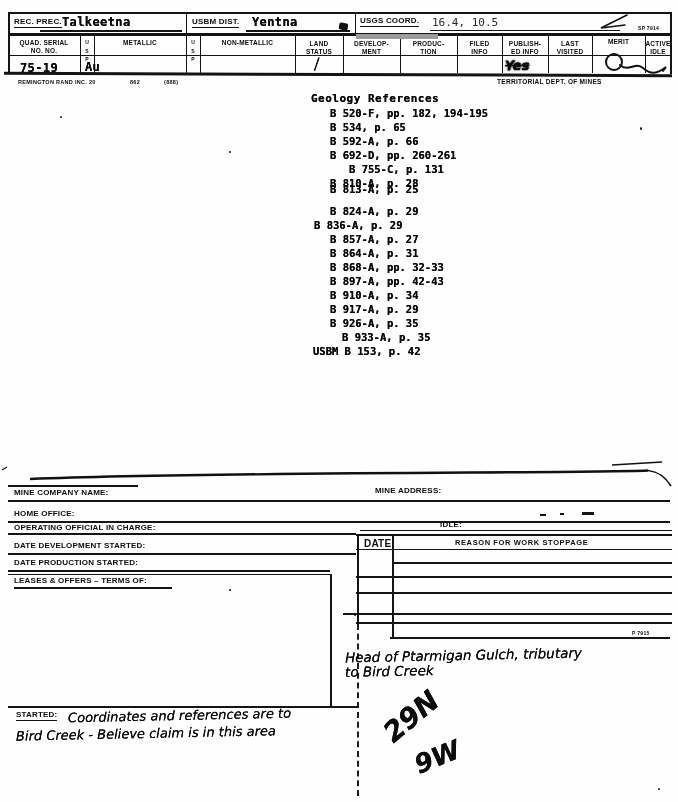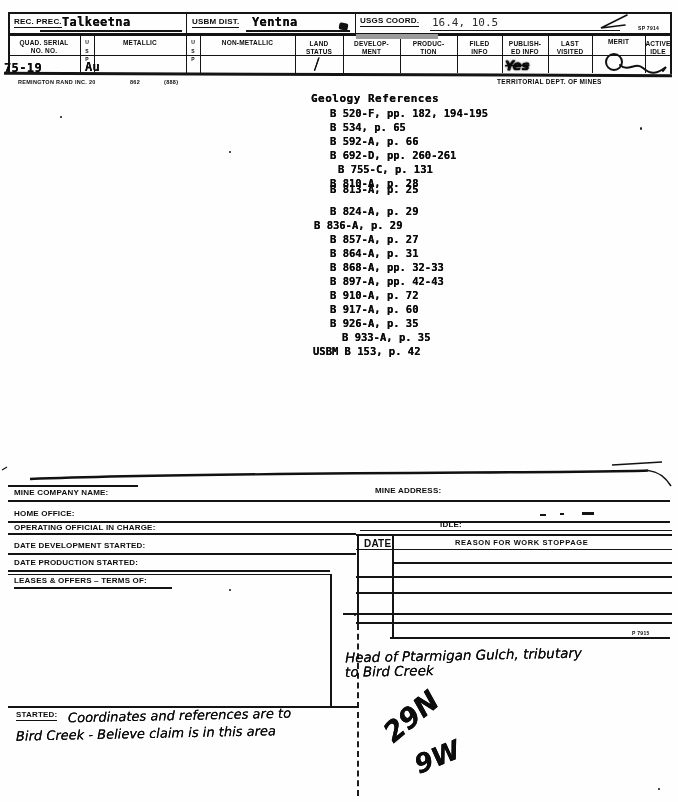--- a/index.html
+++ b/index.html
@@ -94,50 +94,50 @@
   <div class="colh" style="left:458px;top:40px;width:43px">FILED
 INFO</div>
   <div class="colh" style="left:503px;top:40px;width:44px">PUBLISH-
 ED INFO</div>
   <div class="colh" style="left:549px;top:40px;width:42px">LAST
 VISITED</div>
   <div class="colh" style="left:593px;top:38px;width:51px">MERIT</div>
   <div class="colh" style="left:644px;top:40px;width:28px">ACTIVE
 IDLE</div>
 
-  <span class="type" style="left:4px;top:61px">75-19</span>
+  <span class="type" style="left:20px;top:61px">75-19</span>
   <span class="type" style="left:85px;top:60px">Au</span>
   <span class="hand" style="left:314px;top:55px;font-size:15px;transform:rotate(-8deg)">/</span>
   <span class="hand" style="left:505px;top:58px;font-weight:bold;text-shadow:0 0 1px #000,0 0 2px #000;text-decoration:line-through">Yes</span>
   <svg style="left:603px;top:50px" width="66px" height="26" viewBox="0 0 66 26">
     <circle cx="11" cy="12" r="8" fill="none" stroke="#111" stroke-width="2"></circle>
     <path d="M17 15 C 26 23, 32 11, 40 18 S 54 24, 63 17 L60 21" fill="none" stroke="#111" stroke-width="2" stroke-linecap="round"></path>
   </svg>
 
   <span class="tiny" style="left:18px;top:79px">REMINGTON RAND INC. 20</span>
   <span class="tiny" style="left:130px;top:79px">862</span>
   <span class="tiny" style="left:164px;top:79px">(888)</span>
   <span class="tiny" style="left:497px;top:78px;font-size:6.5px">TERRITORIAL DEPT. OF MINES</span>
 
   <div class="geo" style="left:311px;top:92px;font-size:11px;letter-spacing:.5px">Geology References</div>
   <div class="geo" style="left:330px;top:107px">B 520-F, pp. 182, 194-195</div>
   <div class="geo" style="left:330px;top:121px">B 534, p. 65</div>
   <div class="geo" style="left:330px;top:135px">B 592-A, p. 66</div>
   <div class="geo" style="left:330px;top:149px">B 692-D, pp. 260-261</div>
-  <div class="geo" style="left:338px;top:163px">B 755-C, p. 131</div>
+  <div class="geo" style="left:349px;top:163px">B 755-C, p. 131</div>
   <div class="geo" style="left:330px;top:177px">B 810-A, p. 28</div>
   <div class="geo" style="left:330px;top:183px">B 813-A, p. 25</div>
   <div class="geo" style="left:330px;top:205px">B 824-A, p. 29</div>
   <div class="geo" style="left:314px;top:219px">B 836-A, p. 29</div>
   <div class="geo" style="left:330px;top:233px">B 857-A, p. 27</div>
   <div class="geo" style="left:330px;top:247px">B 864-A, p. 31</div>
   <div class="geo" style="left:330px;top:261px">B 868-A, pp. 32-33</div>
   <div class="geo" style="left:330px;top:275px">B 897-A, pp. 42-43</div>
-  <div class="geo" style="left:330px;top:289px">B 910-A, p. 72</div>
-  <div class="geo" style="left:330px;top:303px">B 917-A, p. 60</div>
+  <div class="geo" style="left:330px;top:289px">B 910-A, p. 34</div>
+  <div class="geo" style="left:330px;top:303px">B 917-A, p. 29</div>
   <div class="geo" style="left:330px;top:317px">B 926-A, p. 35</div>
   <div class="geo" style="left:342px;top:331px">B 933-A, p. 35</div>
   <div class="geo" style="left:313px;top:345px">USBM B 153, p. 42</div>
   <div class="speck" style="left:640px;top:127px;width:2px;height:3px"></div>
   <div class="speck" style="left:60px;top:116px;width:2px;height:2px"></div>
   <div class="speck" style="left:229px;top:151px;width:2px;height:2px"></div>
 
   <svg style="left:0;top:460px" width="678" height="36" viewBox="0 0 678 36">
     <path d="M30 19 C 120 15.5, 300 13.5, 470 12.5 C 560 12, 620 11.5, 648 10.5" fill="none" stroke="#111" stroke-width="2.4"></path>
     <path d="M648 10.5 C 660 12, 666 18, 671 26" fill="none" stroke="#111" stroke-width="1.6"></path>

